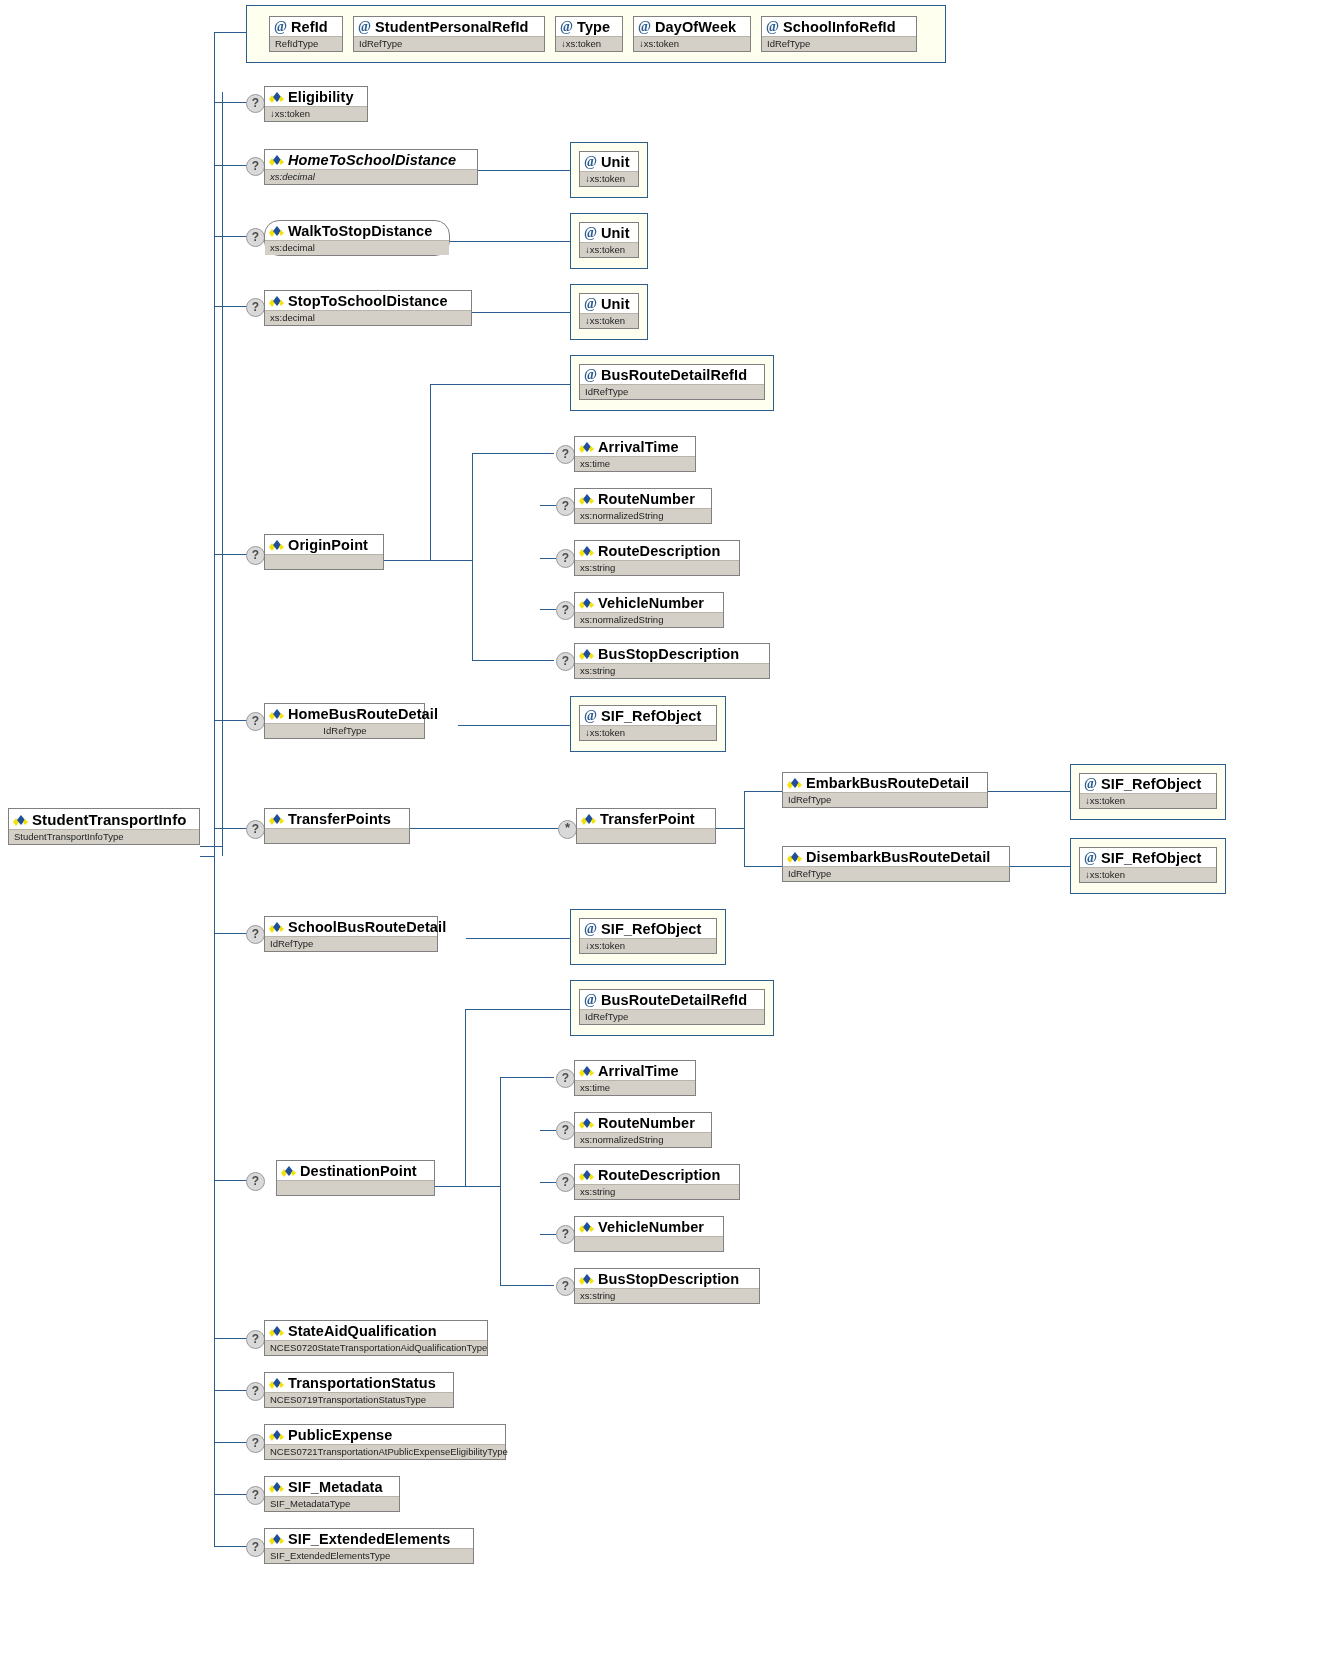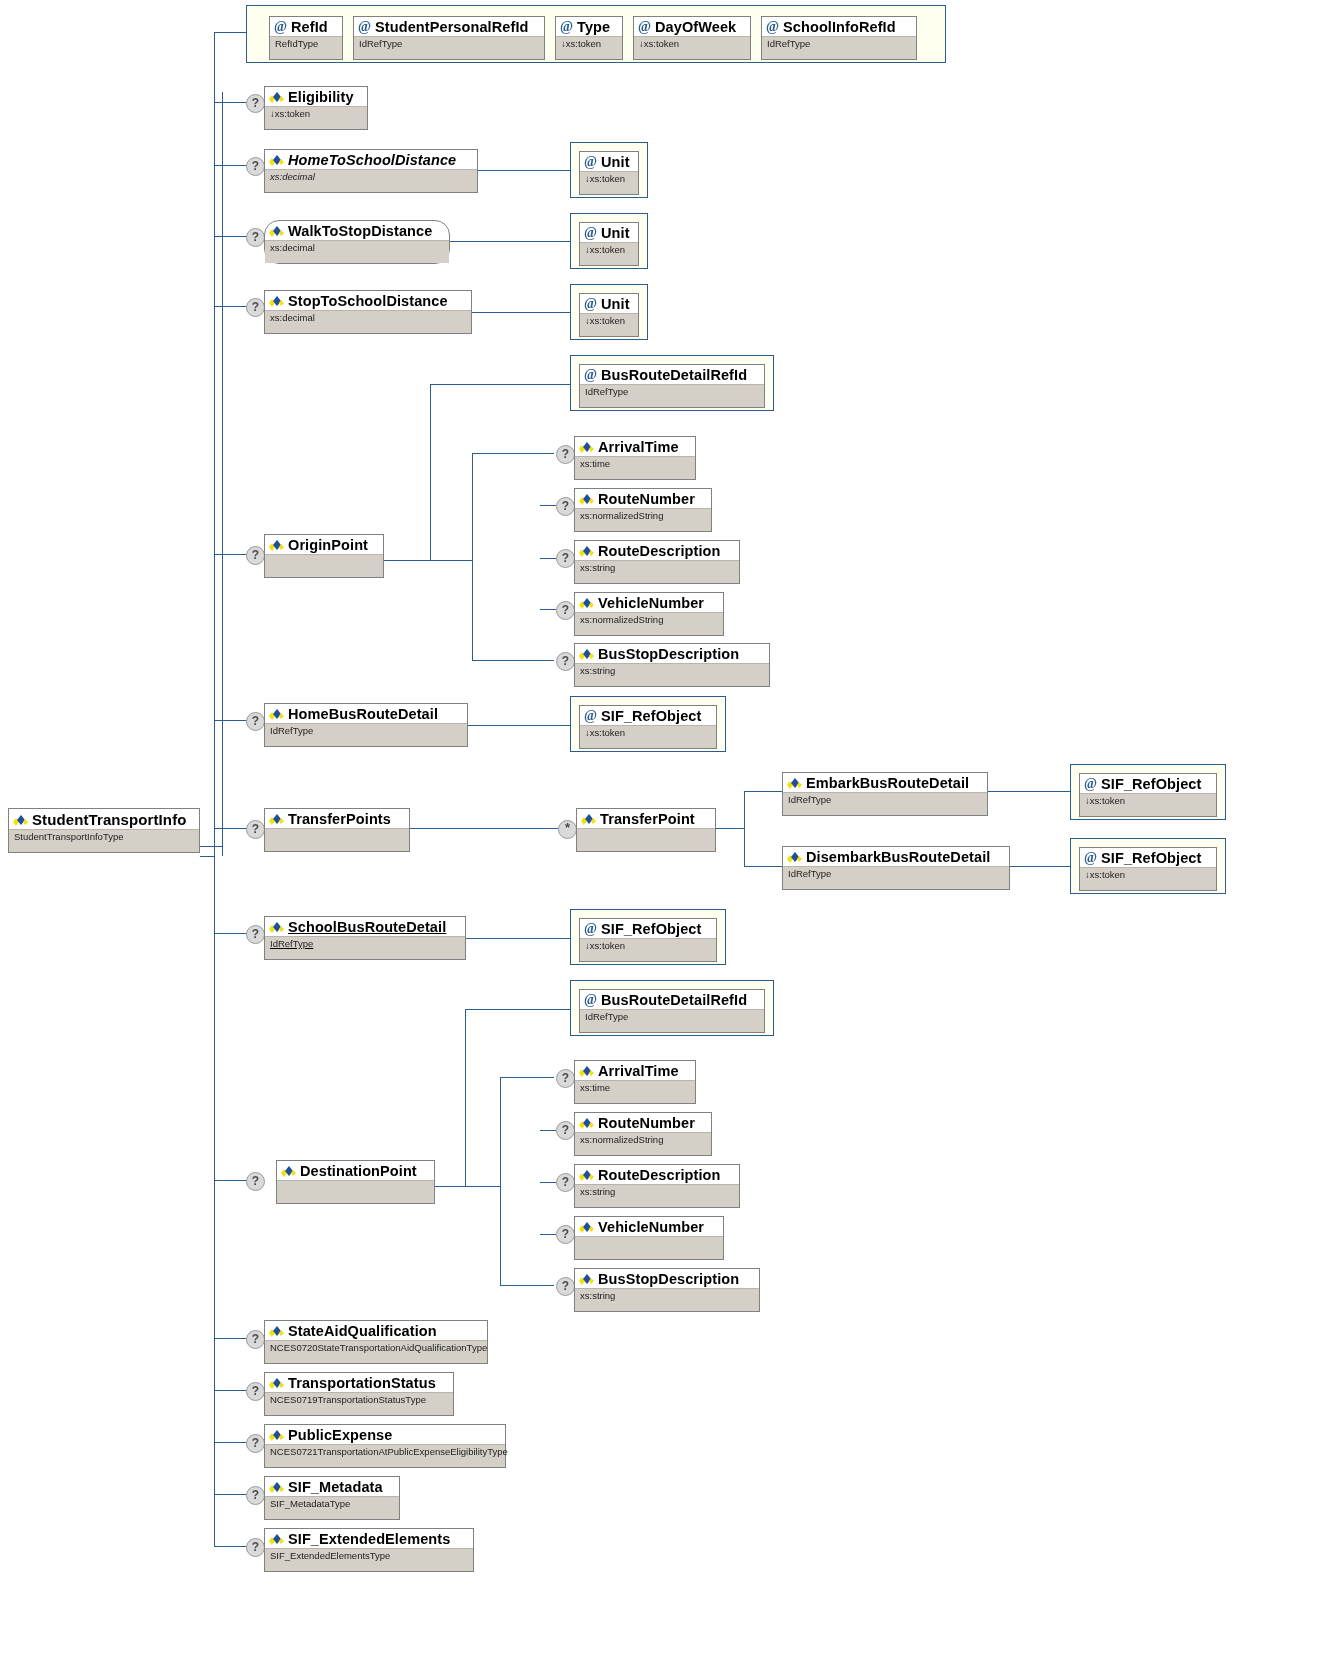--- a/index.html
+++ b/index.html
@@ -9,21 +9,21 @@
   
   .ln{position:absolute;background:#2c5d8f;}
   .lnh{height:1px;}
   .lnv{width:1px;}
 
   
   .node{position:absolute;box-sizing:border-box;border:1px solid #808080;background:#ffffff;}
   .node .title{display:flex;align-items:center;gap:4px;padding:2px 6px 1px 4px;white-space:nowrap;}
   .node .title .lbl{font-size:14.5px;font-weight:bold;color:#000;letter-spacing:.1px;}
   .node .type{background:#d4d0c8;border-top:1px solid #b8b4ac;font-size:9.5px;color:#222;
-              padding:1px 4px 9px 5px;white-space:nowrap;line-height:12px;min-height:12px;}
+              padding:1px 4px 1px 5px;white-space:nowrap;line-height:12px;min-height:12px;}
 
   
   .attrwrap{position:absolute;box-sizing:border-box;border:1px solid #2c5d8f;background:#fffff0;}
   .attrwrap > .node{position:relative;left:0;top:0;}
 
   
   .rootnode .title .lbl{font-size:15px;}
 
   
   .ico{display:inline-block;width:15px;height:12px;position:relative;flex:0 0 auto;}
@@ -348,21 +348,21 @@
             <polygon points="4,6 8,1 12,6 8,11" fill="#1f4e9c"></polygon>
             <polygon points="10,8 12,5 15,8 12,11" fill="#f2e20a"></polygon>
           </svg>
         </span>
       <span class="lbl">BusStopDescription</span>
     </div>
     <div class="type">xs:string</div>
   </div>
 
   <div class="opt" style="left:246px;top:712px;">?</div>
-  <div class="node" style="left:264px;top:703px;width:204px;">
+  <div class="node" style="left:264px;top:703px;width:161px;text-align:center;">
     <div class="title">
       <span class="ico">
           <svg width="15" height="12" viewBox="0 0 15 12">
             <polygon points="0,8 3,4 6,8 3,12" fill="#f2e20a"></polygon>
             <polygon points="4,6 8,1 12,6 8,11" fill="#1f4e9c"></polygon>
             <polygon points="10,8 12,5 15,8 12,11" fill="#f2e20a"></polygon>
           </svg>
         </span>
       <span class="lbl">HomeBusRouteDetail</span>
     </div>
@@ -448,21 +448,21 @@
     <div class="node" style="left:8px;top:8px;width:138px;">
       <div class="title">
         <span class="at">@</span>
         <span class="lbl">SIF_RefObject</span>
       </div>
       <div class="type">↓xs:token</div>
     </div>
   </div>
 
   <div class="opt" style="left:246px;top:925px;">?</div>
-  <div class="node" style="left:264px;top:916px;width:202px;text-decoration:underline;">
+  <div class="node" style="left:264px;top:916px;width:174px;">
     <div class="title">
       <span class="ico">
           <svg width="15" height="12" viewBox="0 0 15 12">
             <polygon points="0,8 3,4 6,8 3,12" fill="#f2e20a"></polygon>
             <polygon points="4,6 8,1 12,6 8,11" fill="#1f4e9c"></polygon>
             <polygon points="10,8 12,5 15,8 12,11" fill="#f2e20a"></polygon>
           </svg>
         </span>
       <span class="lbl">SchoolBusRouteDetail</span>
     </div>

